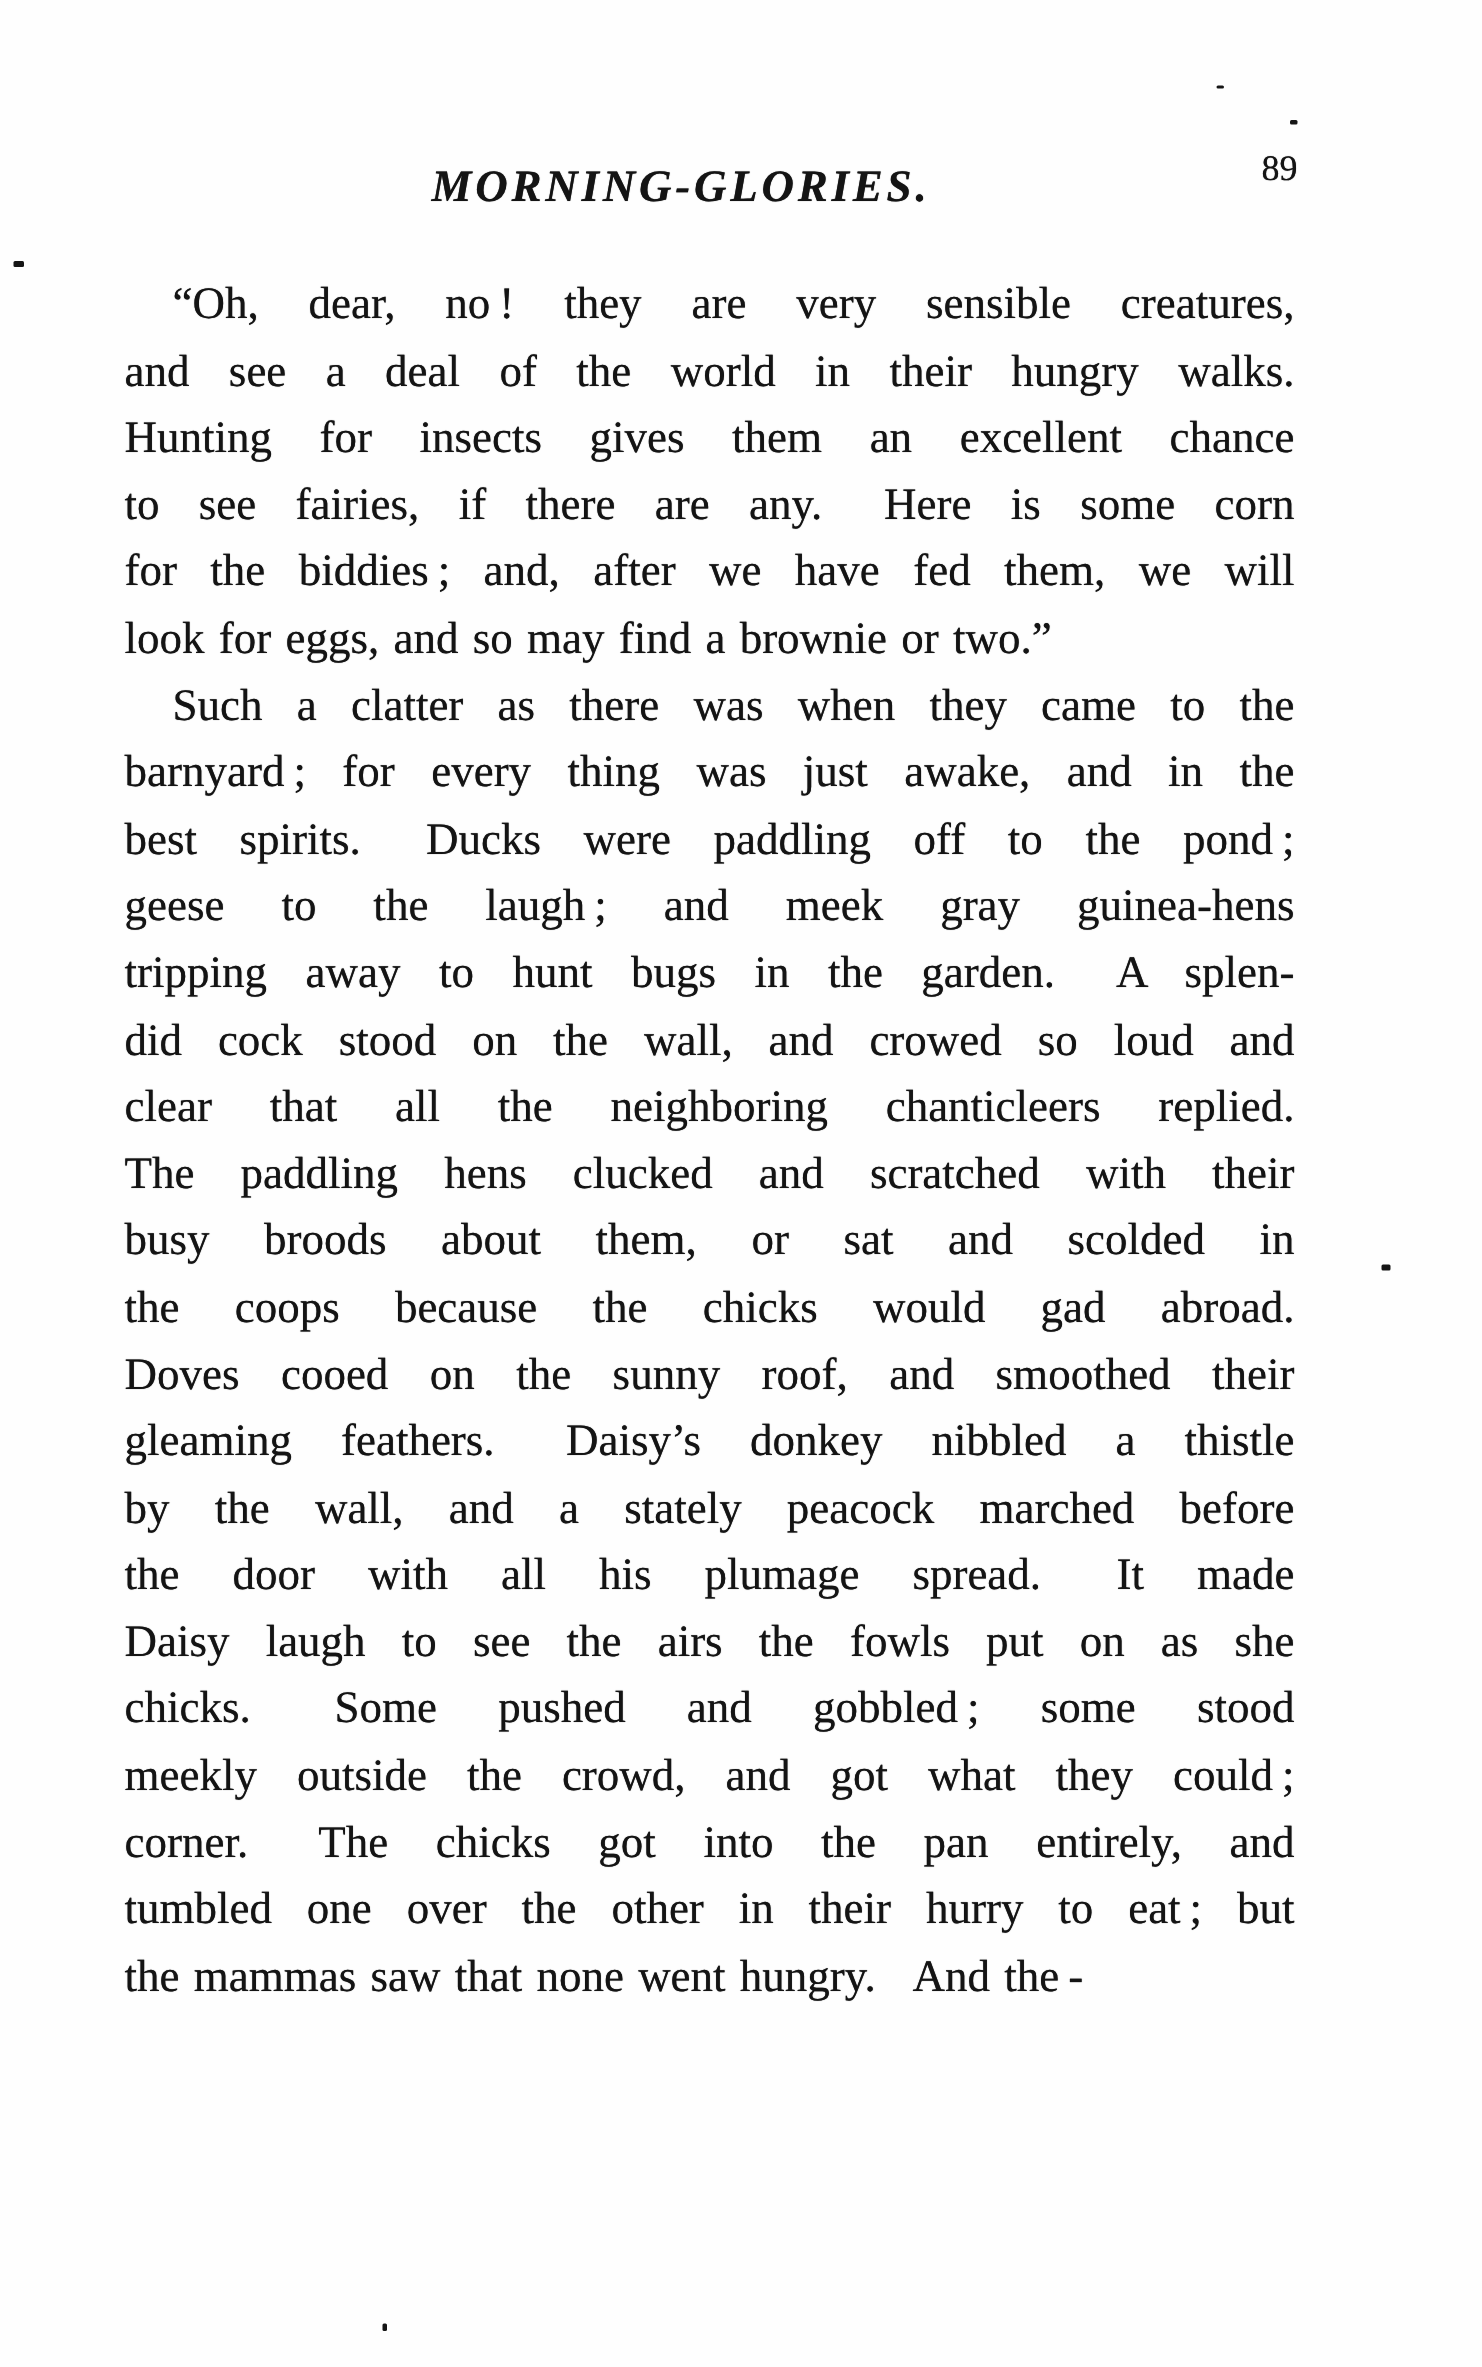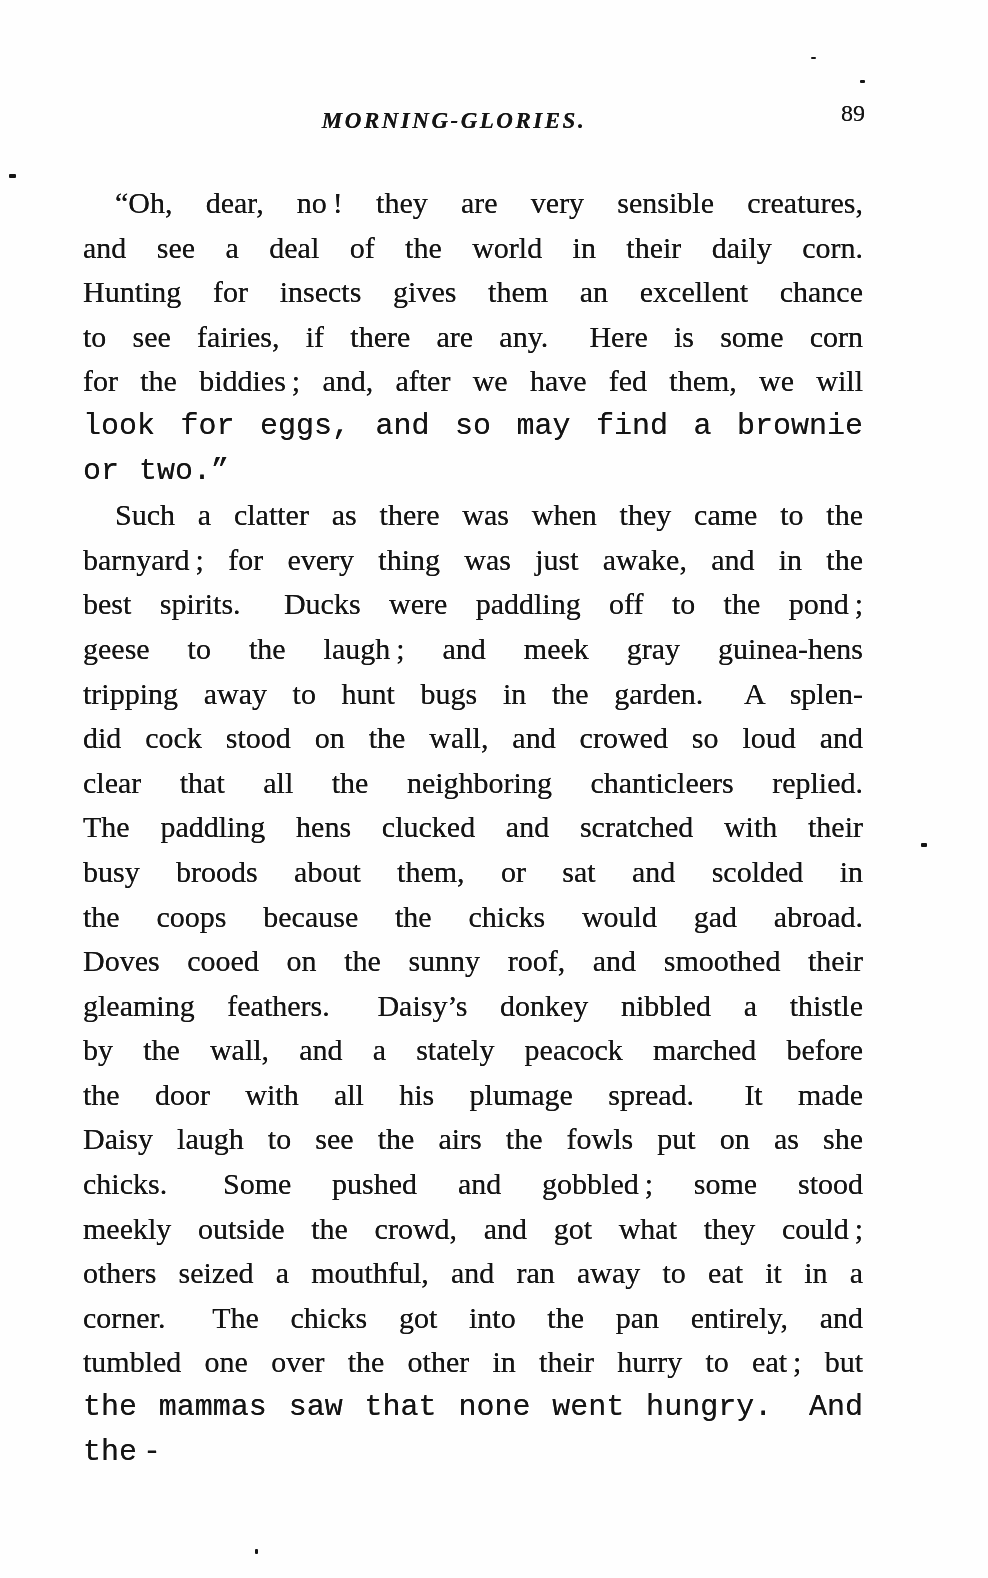--- a/index.html
+++ b/index.html
@@ -20,21 +20,21 @@
     top: 100px;
     width: 782px;
     height: 50px;
   }
   .running-title {
     position: absolute;
     left: 0; right: 40px; top: 8px;
     text-align: center;
     font-style: italic;
     font-weight: bold;
-    font-size: 23px;
+    font-size: 30px;
     letter-spacing: 2.5px;
   }
   .page-num {
     position: absolute;
     right: 0; top: 0;
     font-size: 24px;
     font-feature-settings: "onum" 1;
   }
   .page-body {
     position: absolute;
@@ -44,40 +44,40 @@
     font-size: 30px;
     line-height: 44.6px;
     word-spacing: 2px;
   }
   .line {
     text-align: justify;
     text-align-last: justify;
     white-space: normal;
   }
   .line.first { text-indent: 32px; }
-  .line.last  { text-align-last: left; font-family: Liberation Mono, monospace; }
+  .line.last  { text-align-last: left; }
   .speck {
     position: absolute;
     background: #151515;
     border-radius: 1px;
   }
 </style>
 </head>
 <body>
 
 <div class="page">
 
   <div class="running-header">
     <div class="running-title">MORNING-GLORIES.</div>
     <div class="page-num">89</div>
   </div>
 
   <div class="page-body">
       <div class="line first">“Oh, dear, no ! they are very sensible creatures,</div>
-      <div class="line">and see a deal of the world in their daily corn.</div>
+      <div class="line">and see a deal of the world in their hungry walks.</div>
       <div class="line">Hunting for insects gives them an excellent chance</div>
       <div class="line">to see fairies, if there are any.  Here is some corn</div>
       <div class="line">for the biddies ; and, after we have fed them, we will</div>
       <div class="line last">look for eggs, and so may find a brownie or two.”</div>
       <div class="line first">Such a clatter as there was when they came to the</div>
       <div class="line">barnyard ; for every thing was just awake, and in the</div>
       <div class="line">best spirits.  Ducks were paddling off to the pond ;</div>
       <div class="line">geese to the laugh ; and meek gray guinea-hens</div>
       <div class="line">tripping away to hunt bugs in the garden.  A splen-</div>
       <div class="line">did cock stood on the wall, and crowed so loud and</div>
@@ -85,21 +85,20 @@
       <div class="line">The paddling hens clucked and scratched with their</div>
       <div class="line">busy broods about them, or sat and scolded in</div>
       <div class="line">the coops because the chicks would gad abroad.</div>
       <div class="line">Doves cooed on the sunny roof, and smoothed their</div>
       <div class="line">gleaming feathers.  Daisy’s donkey nibbled a thistle</div>
       <div class="line">by the wall, and a stately peacock marched before</div>
       <div class="line">the door with all his plumage spread.  It made</div>
       <div class="line">Daisy laugh to see the airs the fowls put on as she</div>
       <div class="line">chicks.  Some pushed and gobbled ; some stood</div>
       <div class="line">meekly outside the crowd, and got what they could ;</div>
-      <div class="line">others seized a mouthful, and ran away to eat it in a</div>
       <div class="line">corner.  The chicks got into the pan entirely, and</div>
       <div class="line">tumbled one over the other in their hurry to eat ; but</div>
       <div class="line last">the mammas saw that none went hungry.  And the -</div>
     </div>
 
   <div class="speck" style="left:811px; top:57px;  width:5px; height:2px;"></div>
   <div class="speck" style="left:860px; top:80px;  width:5px; height:3px;"></div>
   <div class="speck" style="left:9px;   top:174px; width:7px; height:4px;"></div>
   <div class="speck" style="left:921px; top:843px; width:6px; height:4px;"></div>
   <div class="speck" style="left:255px; top:1549px;width:3px; height:5px;"></div>

